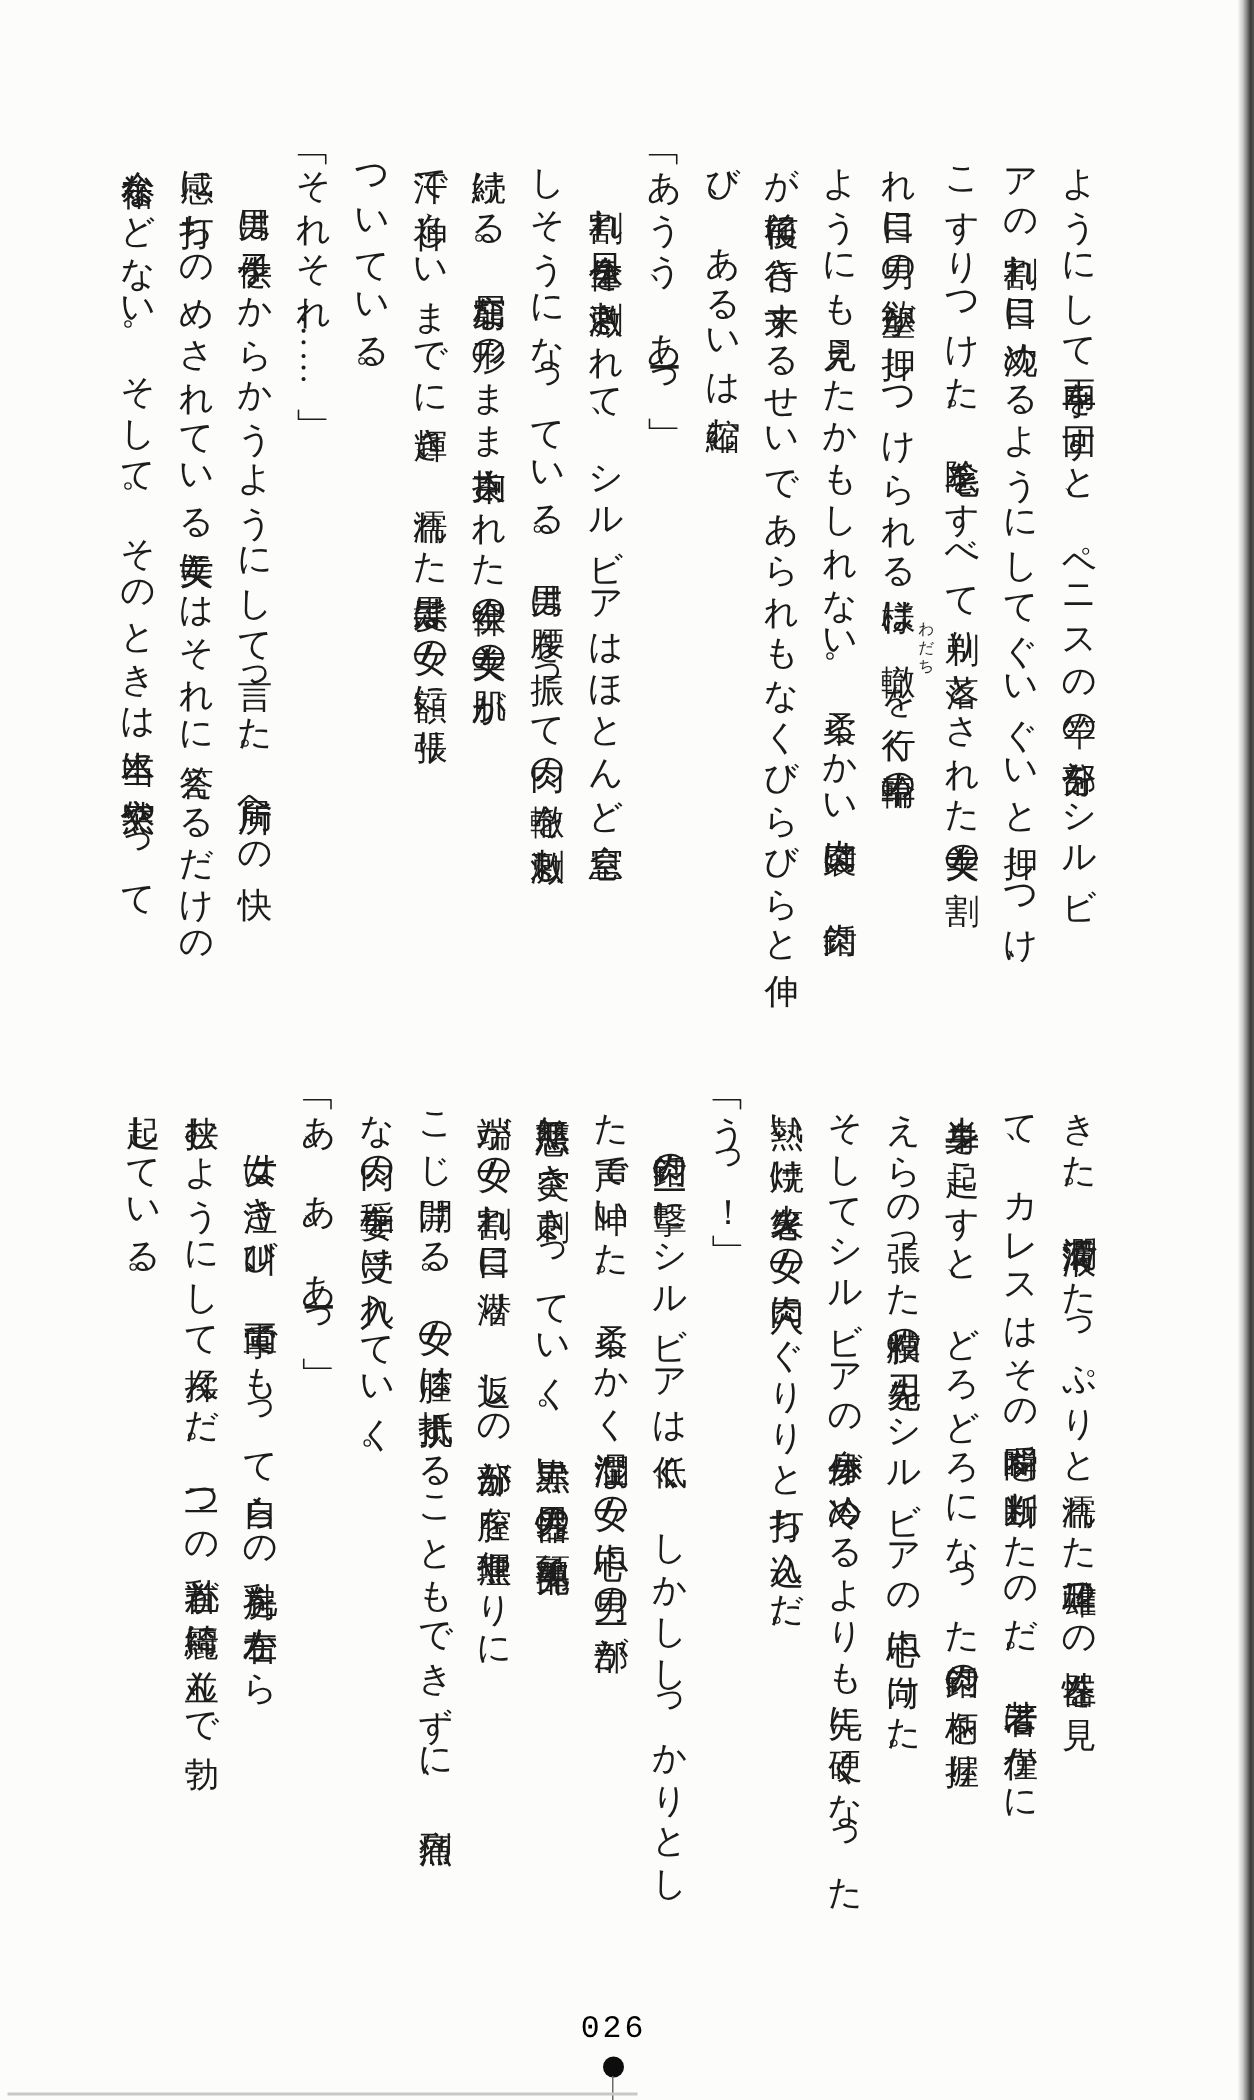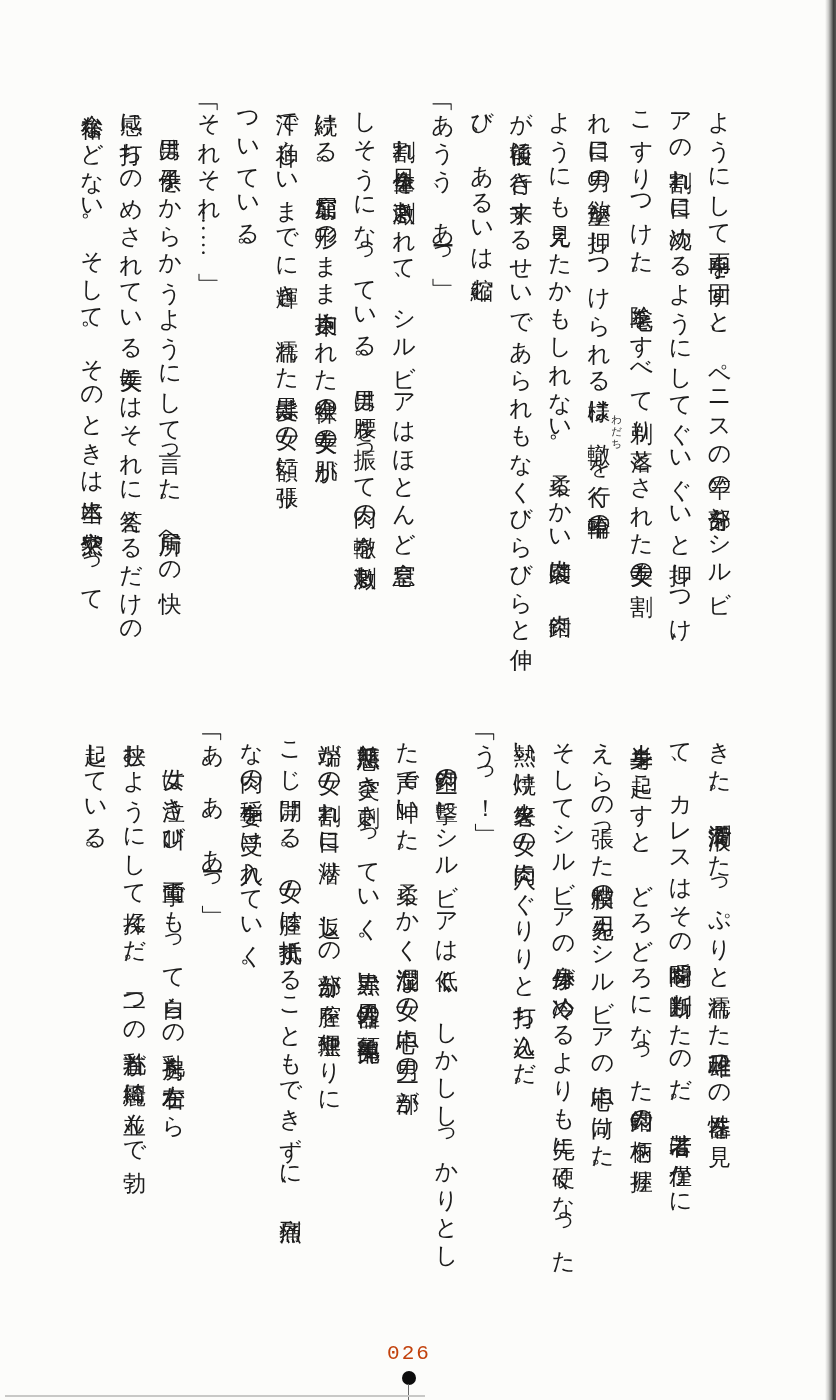--- a/index.html
+++ b/index.html
@@ -47,21 +47,21 @@
   
   .page-num {
     position: absolute;
     top: 1342px;
     left: 0;
     width: 818px;
     text-align: center;
     font-family: "Liberation Mono", "DejaVu Sans Mono", monospace;
     font-size: 21px;
     letter-spacing: 2px;
-    color: #c2410c;
+    color: #000000;
   }
   .binding-dot {
     position: absolute;
     top: 1371px;
     left: 402px;
     width: 14px;
     height: 14px;
     border-radius: 50%;
     background: #0d0d0d;
   }

